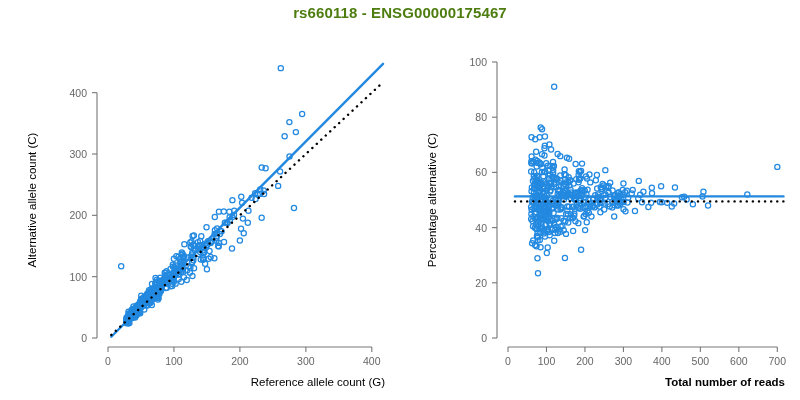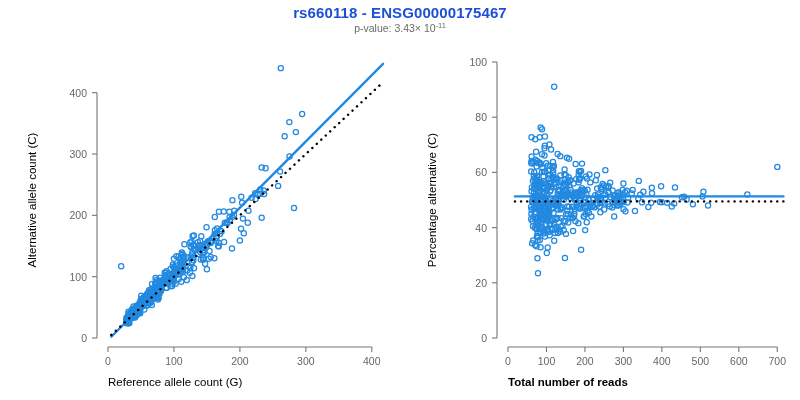--- a/index.html
+++ b/index.html
@@ -28,21 +28,21 @@
   .title-block {
     position: absolute;
     left: 0;
     top: 4px;
     width: 800px;
     text-align: center;
   }
   .main-title {
     font-size: 15px;
     font-weight: bold;
-    color: #1d4ed8;
+    color: #4d7c0f;
     letter-spacing: 0.1px;
     line-height: 17px;
   }
   .sub-title {
     font-size: 10.5px;
     font-weight: normal;
     color: #6b6b6b;
     line-height: 13px;
     margin-top: 1px;
   }
@@ -69,40 +69,39 @@
   }
 
   
   .axis-label {
     position: absolute;
     font-size: 11.5px;
     color: #000000;
     white-space: nowrap;
   }
   .axis-label.x-label {
-    text-align: left;
+    text-align: right;
   }
   .axis-label.y-label {
     transform-origin: 0 0;
     transform: rotate(-90deg);
   }
   .tick-text {
     font-size: 10.5px;
     fill: #666666;
     font-family: "Liberation Sans", sans-serif;
   }
 </style>
 </head>
 <body>
 
 <div id="figure">
 
   <div class="title-block">
     <div class="main-title">rs660118 - ENSG00000175467</div>
-    <div class="sub-title"><span>p-value: 3.43× 10</span><sup>-11</sup></div>
   </div>
 
   <div class="panel" id="panel-left">
     <svg class="plot-svg" id="svg-left" width="400" height="400">
         <line x1="108" y1="347" x2="371.8095238095238" y2="347" stroke="#777777" stroke-width="1.1"></line>
         <line x1="97" y1="338" x2="97" y2="92.66666666666669" stroke="#777777" stroke-width="1.1"></line>
         <line x1="108" y1="347" x2="108" y2="352" stroke="#777777" stroke-width="1.1"></line>
         <text x="108" y="365" text-anchor="middle" class="tick-text" fill="#666666">0</text>
         <line x1="173.95238095238096" y1="347" x2="173.95238095238096" y2="352" stroke="#777777" stroke-width="1.1"></line>
         <text x="173.95238095238096" y="365" text-anchor="middle" class="tick-text" fill="#666666">100</text>

